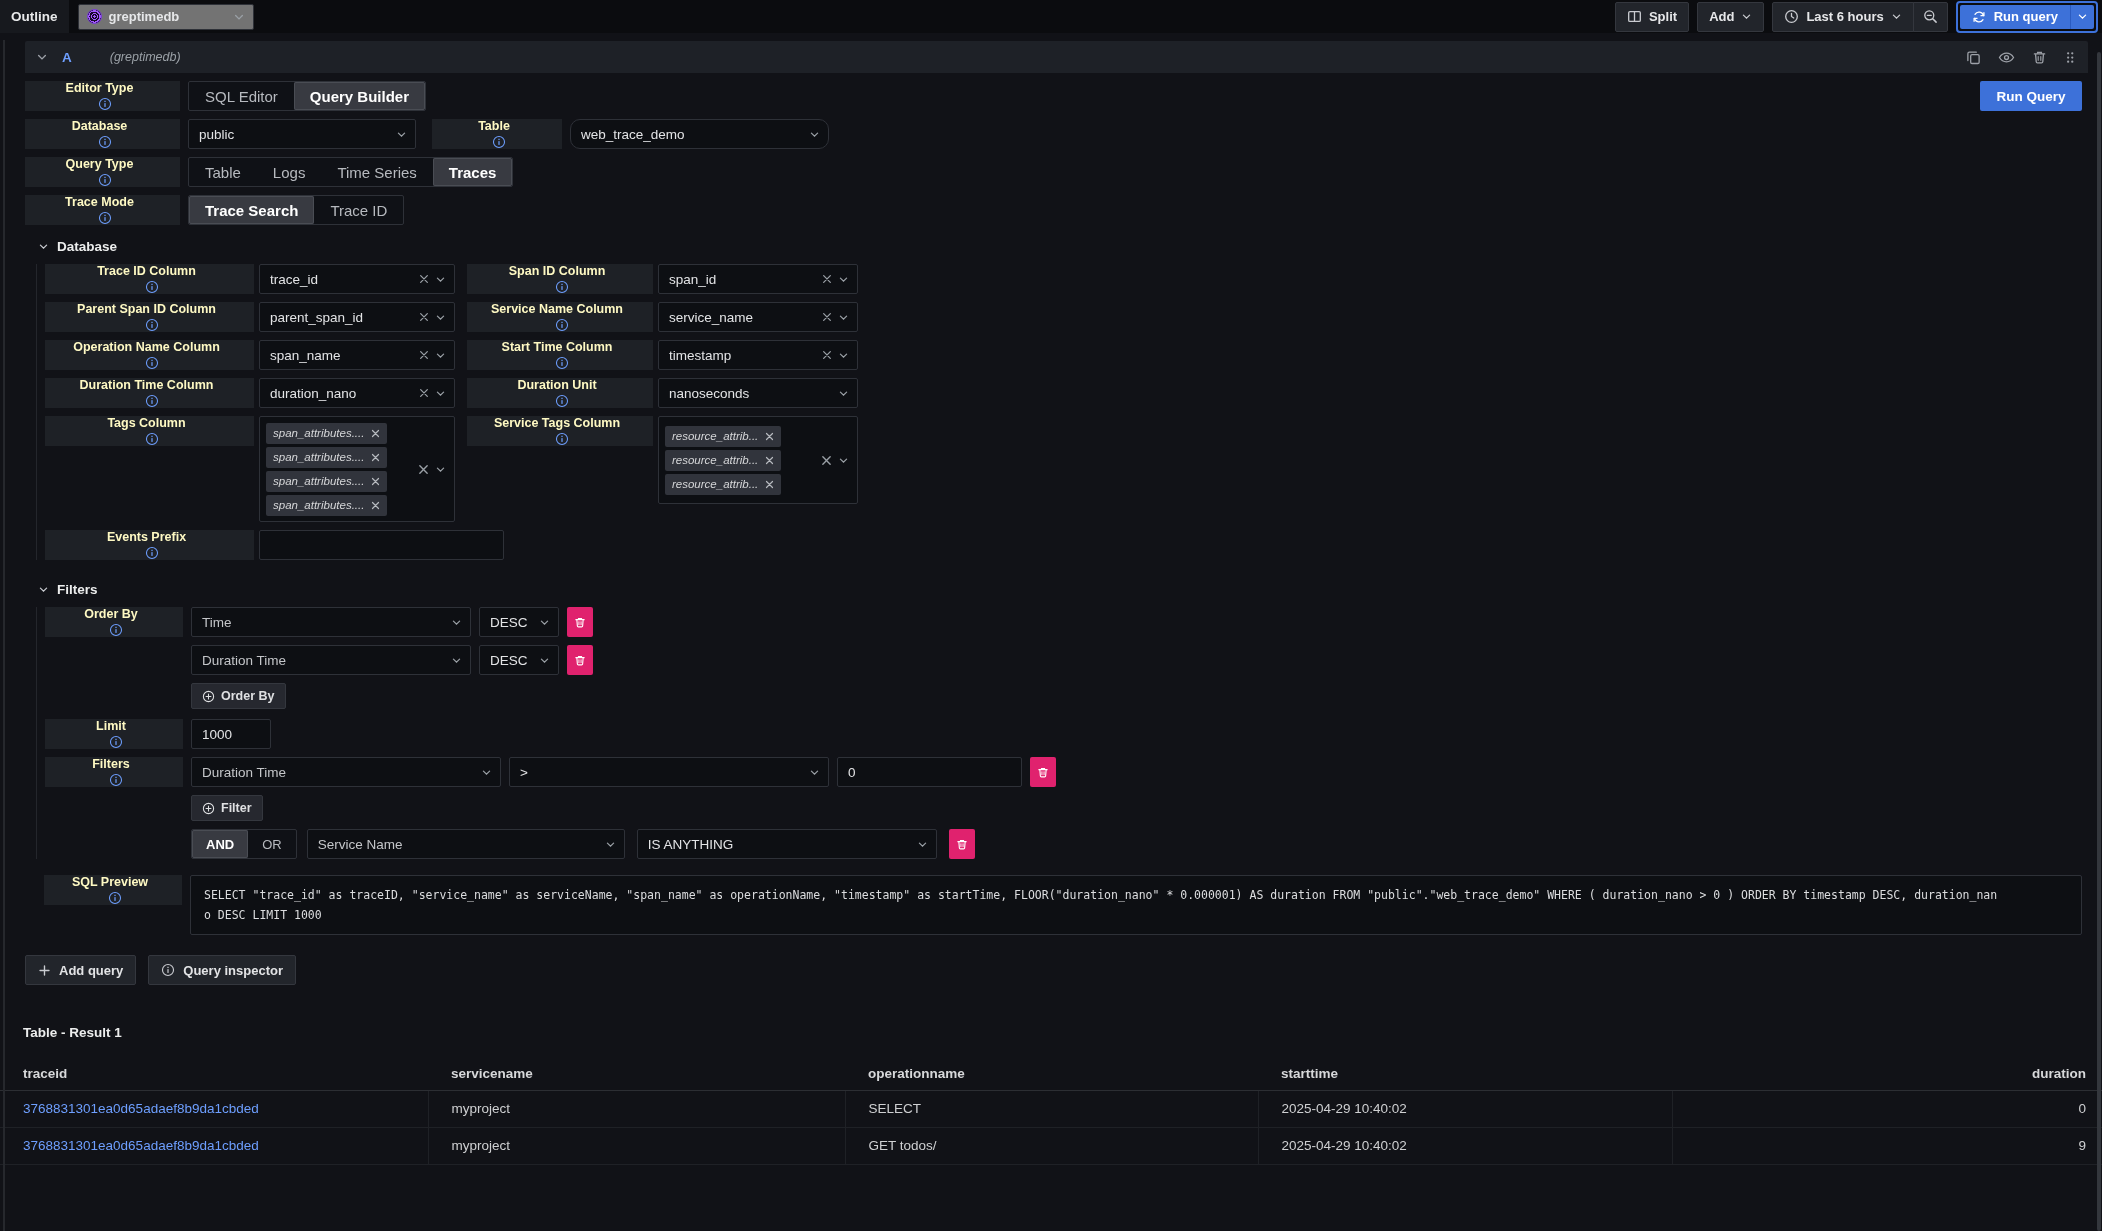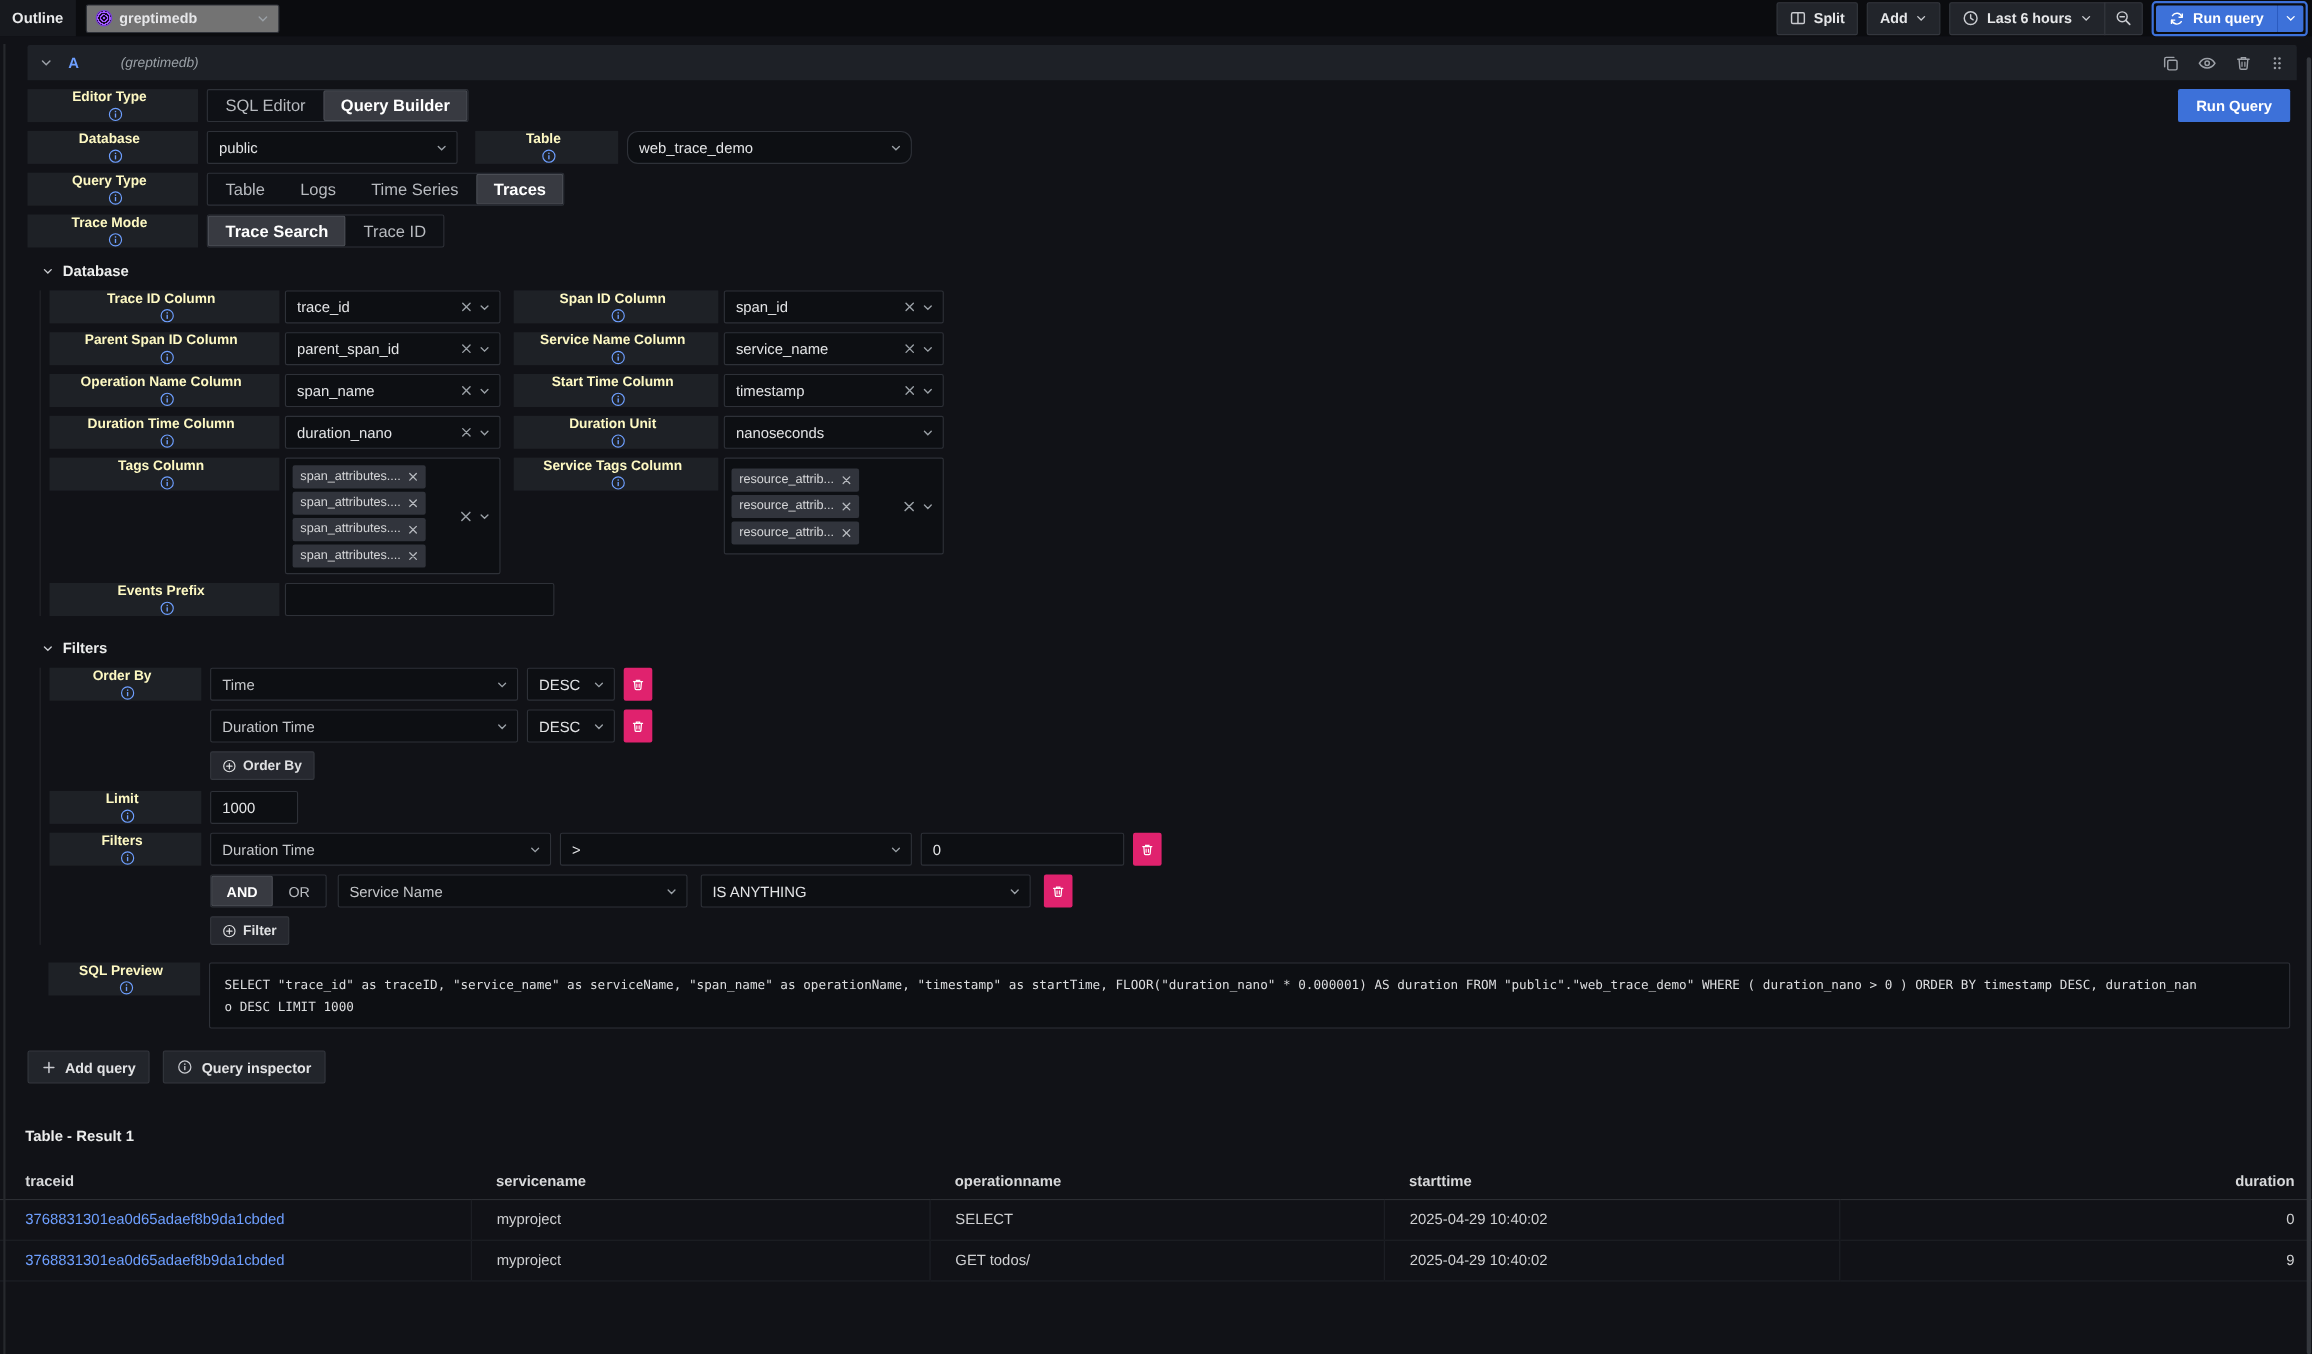--- a/index.html
+++ b/index.html
@@ -124,21 +124,21 @@
   .crow.top { align-items:flex-start; }
   .lbl-c1 { width:209px; }
   .ctl-c1 { width:196px; margin-left:5px; }
   .lbl-c2 { width:186px; margin-left:12px; }
   .ctl-c2 { width:200px; margin-left:5px; }
 
   .multibox {
     background:#0d0f13; border:1px solid #2e3138; border-radius:2px;
     display:flex; align-items:center; padding:5px 8px 5px 6px;
   }
-  .multibox .chips { display:flex; flex-direction:column; gap:3px; flex:1; }
+  .multibox .chips { display:flex; flex-direction:column; gap:3px; flex:1;font-style:italic; }
   .chip {
     align-self:flex-start; background:#31343c; border-radius:2px; height:21px;
     display:flex; align-items:center; gap:7px; padding:0 7px; color:#d5d6d8; font-size:11.5px;
     white-space:nowrap; cursor:default;
   }
   .chip .icn { color:#b7babf; cursor:pointer; }
   .multibox .mb-icons { display:flex; align-items:center; gap:6px; color:#9aa0a6; padding-left:6px; }
   .tagsbox { min-height:106px; }
   .stagsbox { min-height:88px; }
   .events-input { width:245px; margin-left:5px; }
@@ -894,20 +894,32 @@
           <button class="trash-btn">
             <svg width="12" height="13" viewBox="0 0 16 16">
                 <path d="M2.5 4.2h11" stroke="currentColor" stroke-width="1.5" stroke-linecap="round"></path>
                 <path d="M6 4V2.6h4V4" fill="none" stroke="currentColor" stroke-width="1.5"></path>
                 <path d="M3.8 4.4l.7 8.2a1.3 1.3 0 0 0 1.3 1.2h4.4a1.3 1.3 0 0 0 1.3-1.2l.7-8.2" fill="none" stroke="currentColor" stroke-width="1.5"></path>
                 <path d="M6.6 7v4M9.4 7v4" stroke="currentColor" stroke-width="1.3" stroke-linecap="round"></path>
               </svg>
           </button>
         </div>
 
+        <div class="crow" style="margin-left:146px;">
+          <button class="add-btn">
+            <span class="icn">
+              <svg width="13" height="13" viewBox="0 0 16 16">
+                  <circle cx="8" cy="8" r="6.3" fill="none" stroke="currentColor" stroke-width="1.3"></circle>
+                  <path d="M8 5v6M5 8h6" stroke="currentColor" stroke-width="1.3" stroke-linecap="round"></path>
+                </svg>
+            </span>
+            <span>Filter</span>
+          </button>
+        </div>
+
         <div class="crow ind">
           <div class="andor">
             <div class="radio-opt sel">AND</div>
             <div class="radio-opt">OR</div>
           </div>
           <div class="ctrl w318" style="margin-left:10px;">
             <span class="val dim">Service Name</span>
             <span class="icn">
                 <svg width="11" height="11" viewBox="0 0 16 16">
                   <path d="M3.5 6l4.5 4.5L12.5 6" fill="none" stroke="currentColor" stroke-width="1.8" stroke-linecap="round"></path>
@@ -922,32 +934,20 @@
                 </svg>
               </span>
           </div>
           <button class="trash-btn" style="margin-left:12px;">
             <svg width="12" height="13" viewBox="0 0 16 16">
                 <path d="M2.5 4.2h11" stroke="currentColor" stroke-width="1.5" stroke-linecap="round"></path>
                 <path d="M6 4V2.6h4V4" fill="none" stroke="currentColor" stroke-width="1.5"></path>
                 <path d="M3.8 4.4l.7 8.2a1.3 1.3 0 0 0 1.3 1.2h4.4a1.3 1.3 0 0 0 1.3-1.2l.7-8.2" fill="none" stroke="currentColor" stroke-width="1.5"></path>
                 <path d="M6.6 7v4M9.4 7v4" stroke="currentColor" stroke-width="1.3" stroke-linecap="round"></path>
               </svg>
-          </button>
-        </div>
-
-        <div class="crow" style="margin-left:146px;">
-          <button class="add-btn">
-            <span class="icn">
-              <svg width="13" height="13" viewBox="0 0 16 16">
-                  <circle cx="8" cy="8" r="6.3" fill="none" stroke="currentColor" stroke-width="1.3"></circle>
-                  <path d="M8 5v6M5 8h6" stroke="currentColor" stroke-width="1.3" stroke-linecap="round"></path>
-                </svg>
-            </span>
-            <span>Filter</span>
           </button>
         </div>
 
       </div>
     </div>
 
     <div class="sql-row">
       <div class="lbl lbl-f">
         <span class="lbl-text">SQL Preview</span>
         <span class="icn">

